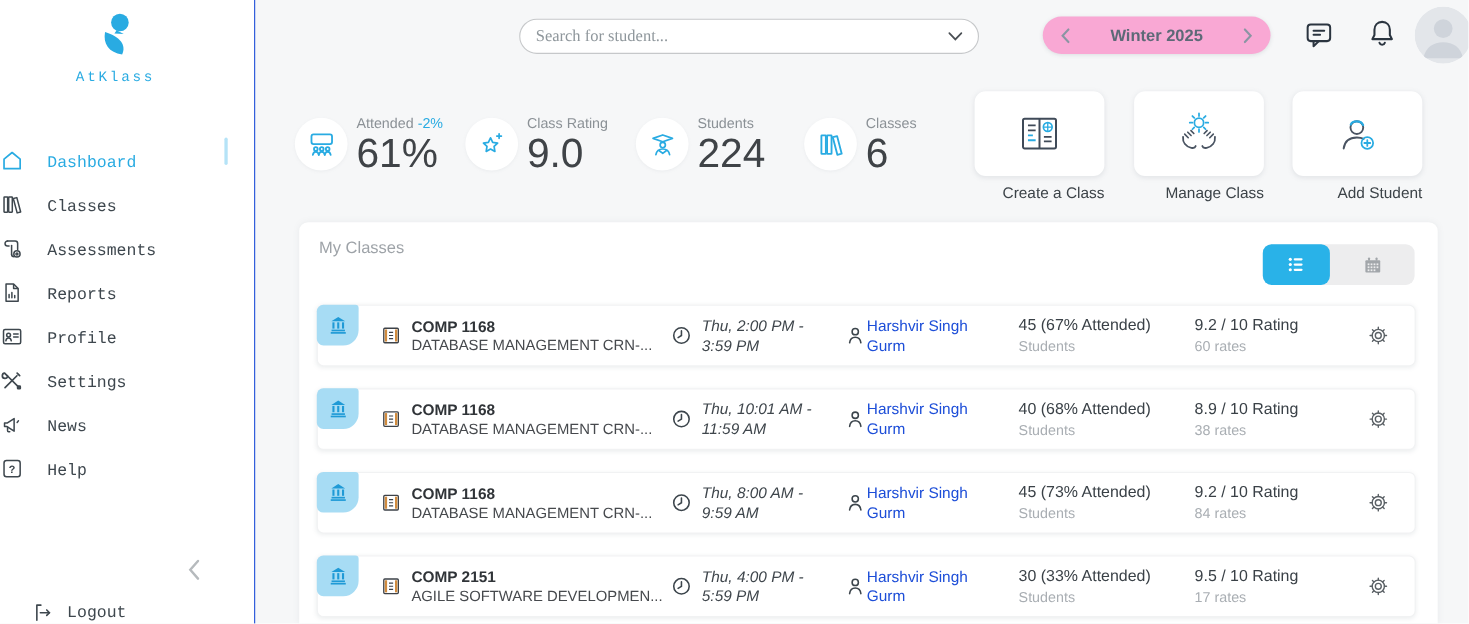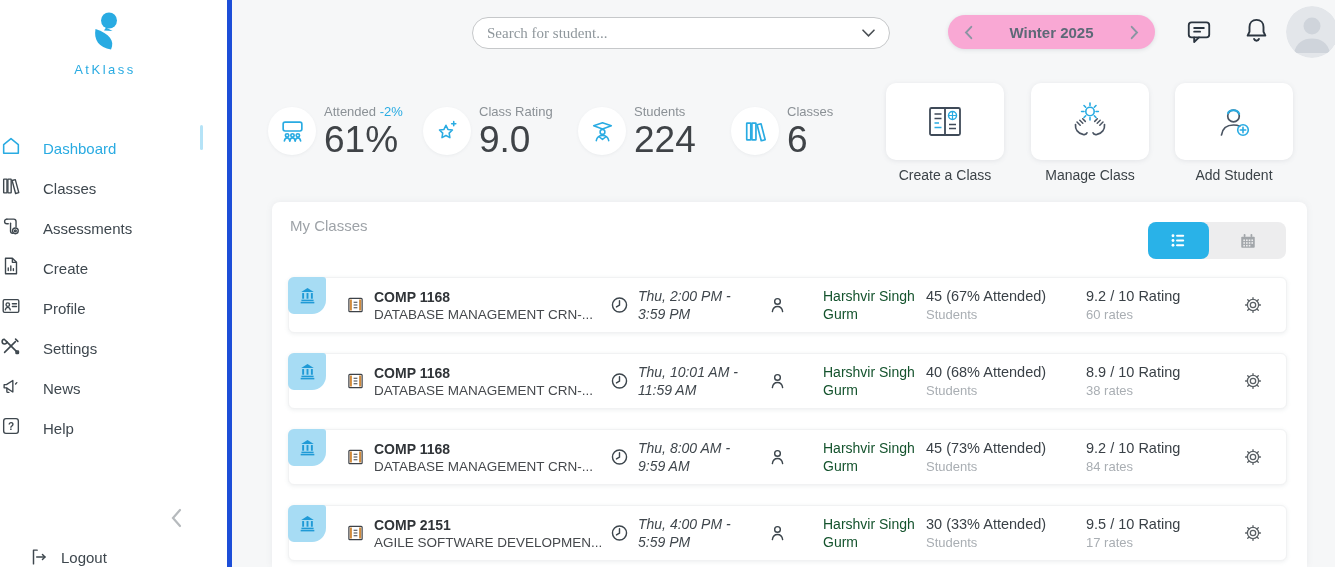--- a/index.html
+++ b/index.html
@@ -2,21 +2,21 @@
 <html><head>
 <meta charset="utf-8">
 <style>
   * { margin:0; padding:0; box-sizing:border-box; }
   html,body { background:#ffffff; }
   body { font-family:"Liberation Sans", sans-serif; }
   #app { position:relative; width:1335px; height:567px; background:#f6f7f8; overflow:hidden; }
 
   
   .sidebar { position:absolute; left:0; top:0; width:232px; height:567px; background:#fff;
-             border-right:5px solid #1d4ed8; z-index:5; }
+             border-right:1px solid #1d4ed8; z-index:5;font-family:Liberation Mono, monospace; }
   .logo { position:absolute; left:0; top:10px; width:210px; text-align:center; cursor:pointer; }
   .logo-word { display:block; margin-top:2px; font-size:13px; letter-spacing:2.5px; color:#29abe2; }
   .nav { position:absolute; top:117px; left:0; width:100%; }
   .nav-item { position:relative; display:flex; align-items:flex-end; height:40px; 
               gap:21px; color:#3e474e; font-size:15px; cursor:pointer; }
   .nav-item svg { width:22px; height:22px; flex:none; }
   .nav-item.active { color:#29abe2; }
   .active-bar { position:absolute; right:24px; top:8px; width:3px; height:25px;
                 background:#b5e3f7; border-radius:2px; }
   .collapse { position:absolute; left:164px; top:506px; width:24px; height:26px; background:none;
@@ -51,21 +51,21 @@
   .stat-text { display:flex; flex-direction:column; }
   .stat-label { font-size:13px; color:#8b9196; margin-bottom:2px; }
   .stat-delta { color:#29abe2; }
   .stat-value { font-size:37px; line-height:1.05; color:#3f4347; }
 
   
   .qaction { position:absolute; top:83px; width:118px; cursor:pointer; }
   .qcard { width:118px; height:77px; background:#fff; border-radius:10px;
            box-shadow:0 1px 5px rgba(100,110,120,.13); display:flex; align-items:center;
            justify-content:center; }
-  .qlabel { margin-top:7px; text-align:center; font-size:14px; color:#3c4348; }
+  .qlabel { margin-top:7px; text-align:right; font-size:14px; color:#3c4348; }
 
   
   .panel { position:absolute; left:272px; top:202px; width:1035px; height:365px; background:#fff;
            border-radius:8px 8px 0 0; box-shadow:0 0 6px rgba(120,130,140,.10); }
   .panel-title { position:absolute; left:18px; top:15px; font-size:15px; color:#9ea3a8; }
   .toggle { position:absolute; right:21px; top:20px; width:138px; height:37px; background:#ededee;
             border-radius:8px; display:flex; }
   .toggle-list { width:61px; height:37px; background:#29b2e8; border:none; border-radius:8px;
                  display:flex; align-items:center; justify-content:center; cursor:pointer; }
   .toggle-cal { flex:1; background:none; border:none; display:flex; align-items:center;
@@ -81,22 +81,22 @@
   .ric { position:absolute; top:50%; transform:translateY(-50%); }
   .book-ic { left:58px; width:17px; height:17px; }
   .clock-ic { left:321px; width:19px; height:19px; color:#3c454c; }
   .person-ic { left:479px; width:19px; height:19px; color:#3c454c; }
   .c-title { position:absolute; left:85px; top:50%; transform:translateY(-50%); width:230px;
              white-space:nowrap; }
   .code { font-size:14px; font-weight:bold; color:#303438; margin-bottom:2px; }
   .cname { font-size:13.5px; color:#46494d; }
   .c-time { position:absolute; left:349px; top:50%; transform:translateY(-50%); width:125px;
             font-size:14px; color:#3f464c; line-height:1.3;font-style:italic; }
-  .c-name { position:absolute; left:534px; top:50%; transform:translateY(-50%); width:108px;
-            font-size:14px; color:#14532d; line-height:1.3; }
+  .c-name { position:absolute; left:499px; top:50%; transform:translateY(-50%); width:108px;
+            font-size:14px; color:#1d4ed8; line-height:1.3; }
   .c-att { position:absolute; left:637px; top:50%; transform:translateY(-50%); width:165px; }
   .c-rate { position:absolute; left:797px; top:50%; transform:translateY(-50%); width:150px; }
   .main { font-size:14.5px; color:#3a4147; margin-bottom:3px; }
   .sub { font-size:13px; color:#a9aeb3; }
   .c-gear { position:absolute; left:955px; top:50%; transform:translateY(-50%); background:none;
             border:none; cursor:pointer; color:#5a6065; display:flex; }
   .c-gear svg { width:18px; height:18px; }
   .hidden-defs { position:absolute; width:0; height:0; overflow:hidden; }
 </style>
 </head>
@@ -174,21 +174,21 @@
             <circle cx="16.8" cy="17.3" r="1"></circle>
         </svg>
         <span>Assessments</span>
       </div>
       <div class="nav-item">
         <svg viewBox="0 0 24 24" fill="none" stroke="currentColor" stroke-width="1.5" stroke-linejoin="round">
           <path d="M6 3.5h7.5L18 8v12.5H6z"></path>
             <path d="M13.5 3.5V8H18"></path>
           <path d="M9 17v-3M11.8 17v-5M14.6 17v-2" stroke-linecap="round"></path>
         </svg>
-        <span>Create</span>
+        <span>Reports</span>
       </div>
       <div class="nav-item">
         <svg viewBox="0 0 24 24" fill="none" stroke="currentColor" stroke-width="1.5" stroke-linecap="round">
           <rect x="3.5" y="5" width="17" height="14" rx="1.5"></rect>
           <circle cx="8.5" cy="10.5" r="1.9"></circle>
           <path d="M5.8 16.2c.4-1.9 1.5-2.7 2.7-2.7s2.3.8 2.7 2.7"></path>
           <path d="M13.5 9.5h4.5M13.5 12.5h4.5"></path>
         </svg>
         <span>Profile</span>
       </div>

